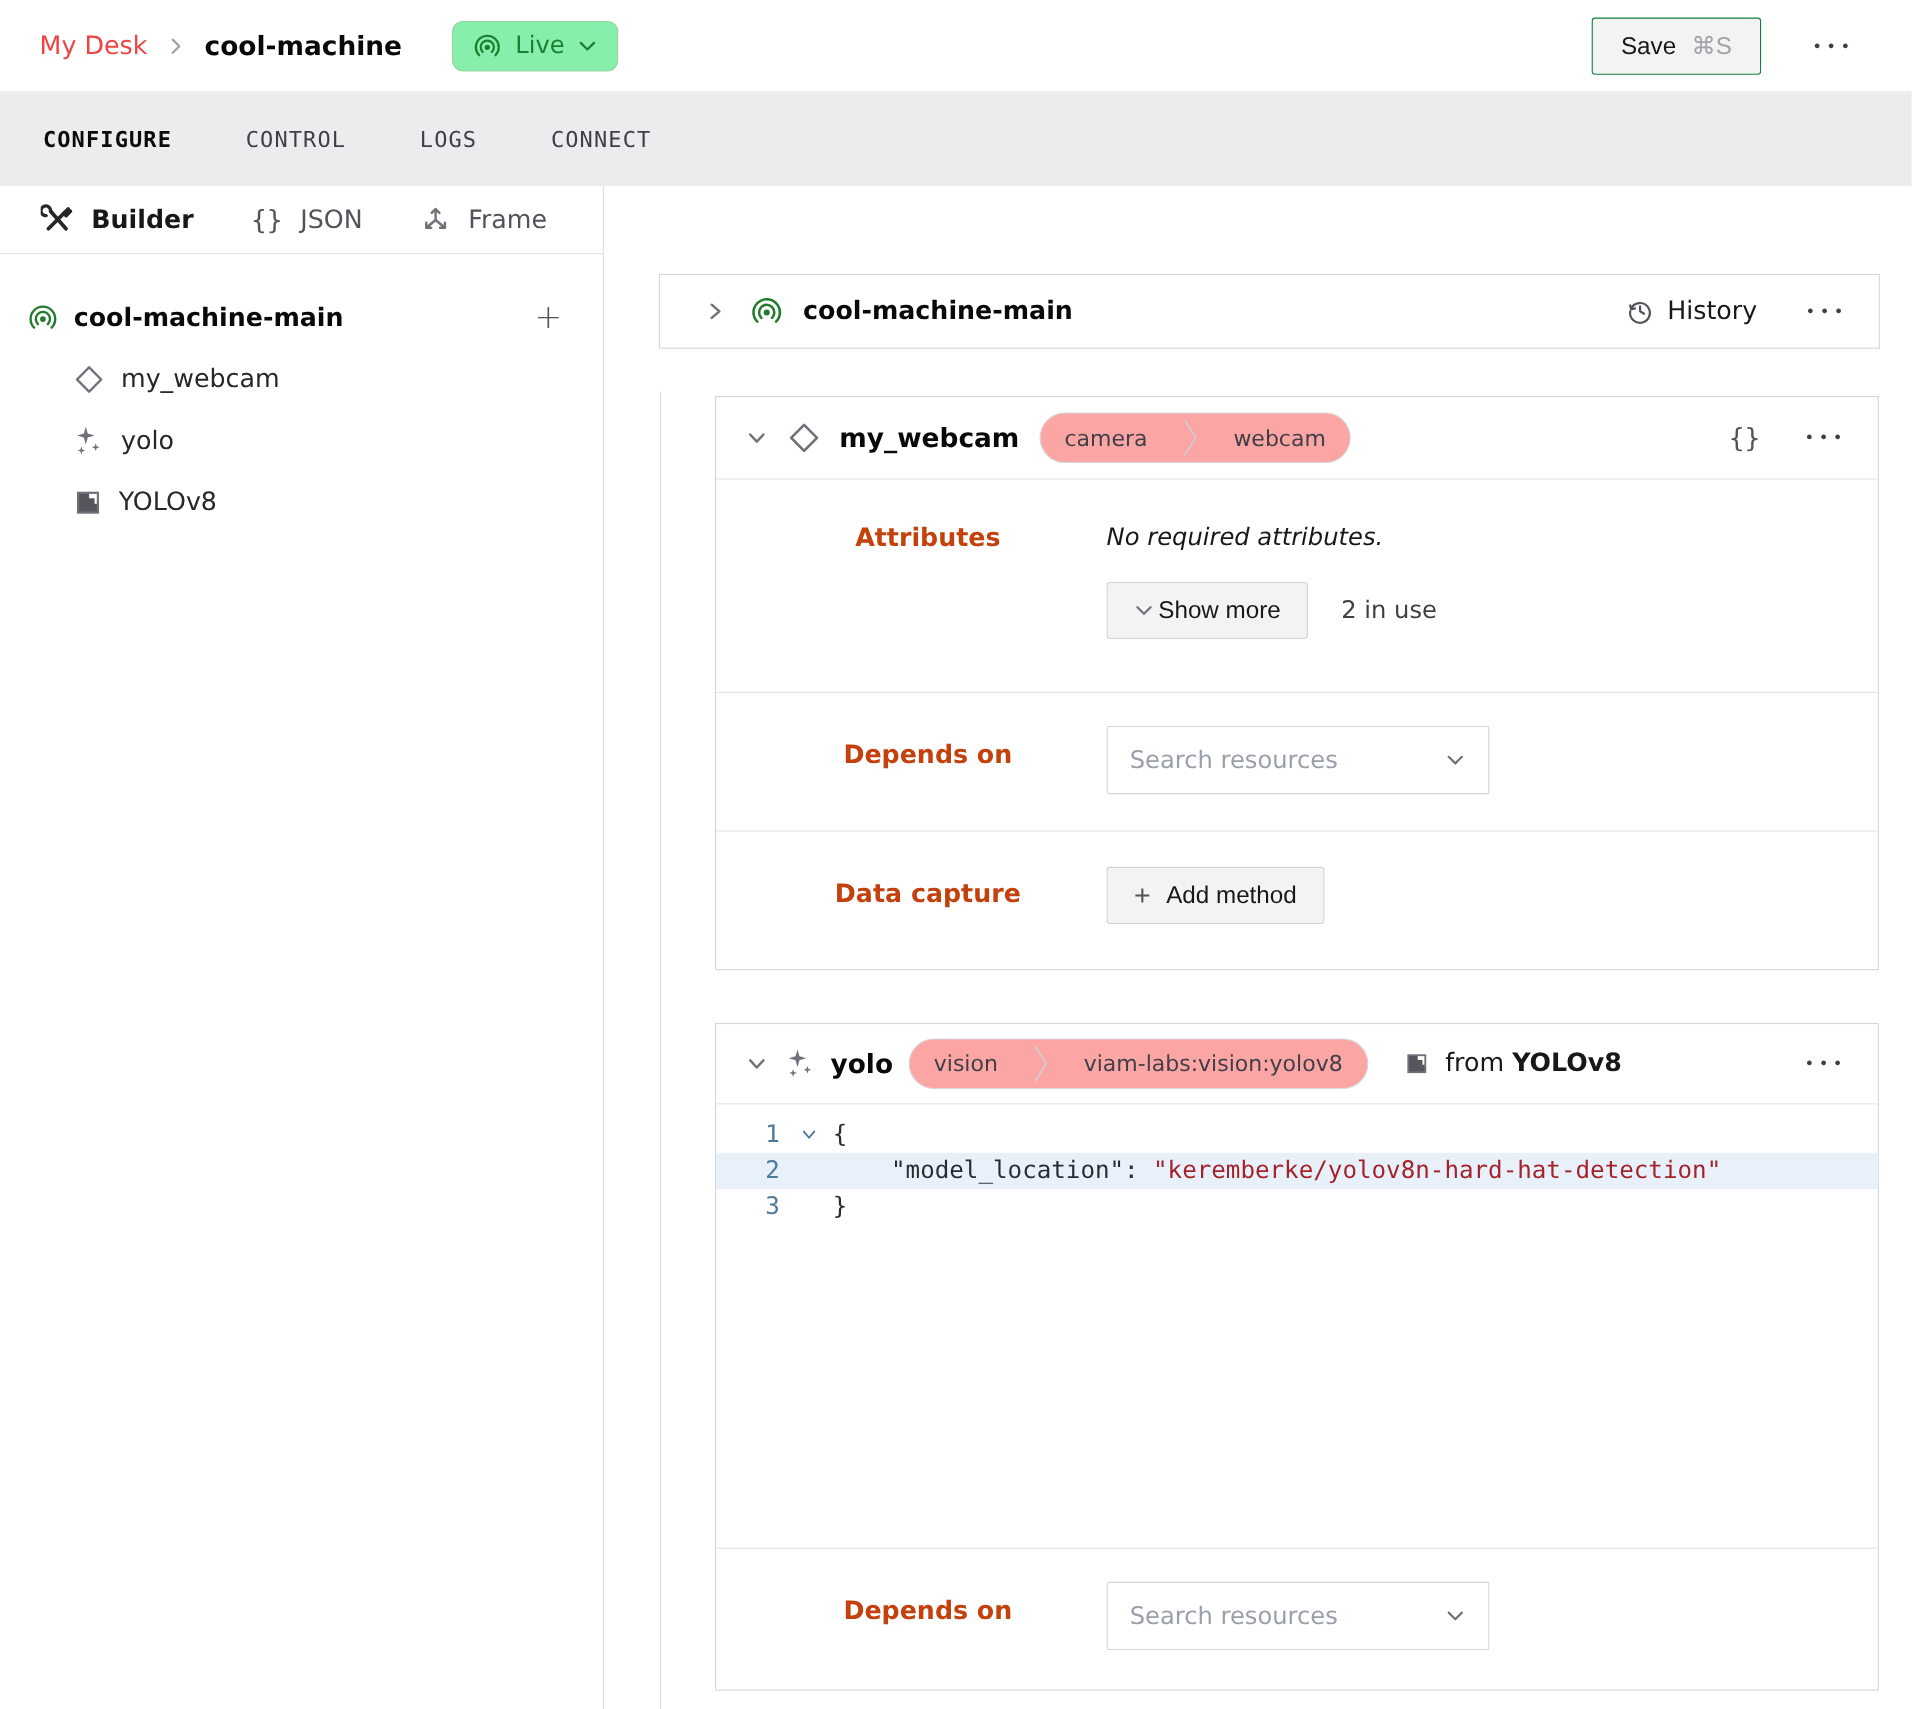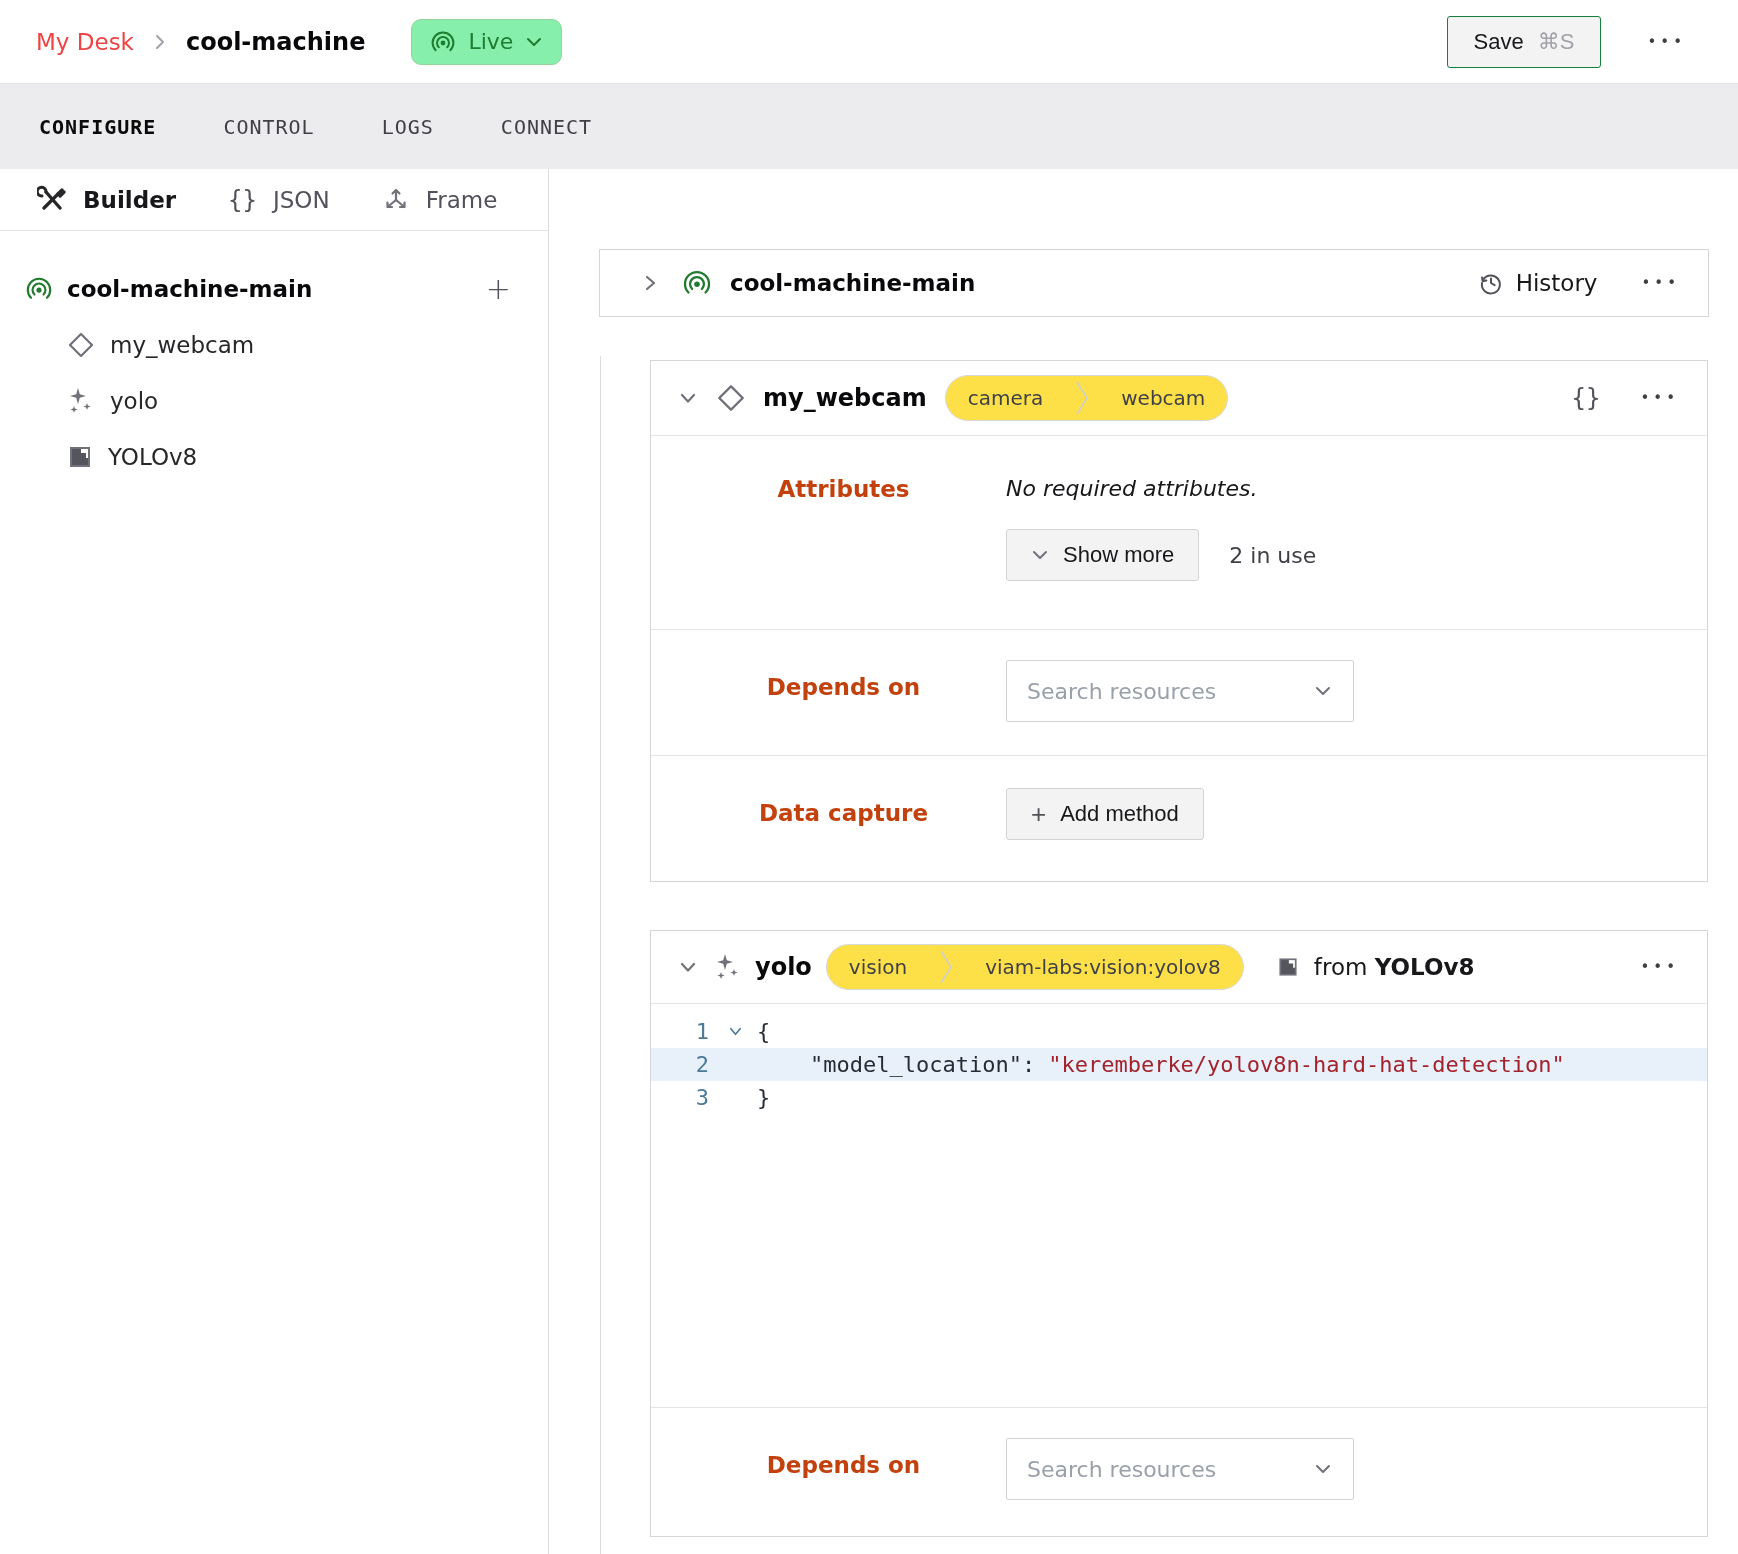--- a/index.html
+++ b/index.html
@@ -63,21 +63,21 @@
   .part-right .dots { margin-left:44px; }
 
   .res-card { left:101px; width:1058px; }
   .webcam-card { top:191px; height:522px; }
   .yolo-card { top:761px; height:607px; }
 
   .res-header { height:75px; display:flex; align-items:center;
                 padding:0 28px 0 26px; border-bottom:1px solid #e4e4e7; }
   .res-title { font-size:24px; font-weight:bold; color:#09090b; }
   .res-header .icon-gap { margin-left:16px; }
-  .pill { display:flex; align-items:center; border:1px solid #d8d8dc; background:#fde047;
+  .pill { display:flex; align-items:center; border:1px solid #d8d8dc; background:#fca5a5;
           border-radius:999px; padding:0 22px; height:46px; margin-left:18px; gap:32px; }
   .pill-seg { font-size:20px; color:#3f3f46; white-space:nowrap; }
   .res-header-right { margin-left:auto; display:flex; align-items:center; }
   .brace-btn { font-family:"DejaVu Sans Mono",monospace; font-size:24px; color:#52525b; cursor:pointer; }
   .res-header-right .dots { margin-left:40px; }
   .from-group { display:flex; align-items:center; gap:14px; margin-right:166px; }
   .from-text { font-size:23px; color:#18181b; }
   .from-text b { font-weight:bold; }
 
   .section { display:flex; padding-left:30px; border-bottom:1px solid #e4e4e7; }
@@ -85,21 +85,21 @@
   .sec-label { width:325px; flex:none; font-size:23px; font-weight:bold; color:#c2410c;text-align:center; }
   .sec-attrs { height:194px; padding-top:40px; }
   .sec-dep   { height:126px; padding-top:30px; }
   .sec-dep .sec-label { padding-top:14px; }
   .sec-data  { height:127px; padding-top:32px; }
   .sec-data .sec-label { padding-top:12px; }
   .attr-empty { font-size:22px; color:#18181b;font-style:italic; }
   .attr-row { display:flex; align-items:center; gap:30px; margin-top:28px; }
   .btn { display:flex; align-items:center; background:#f3f3f4; border:1px solid #d4d4d8;
          border-radius:3px; height:52px; cursor:pointer; }
-  .showmore-btn { padding:0 24px; gap:14px; }
+  .showmore-btn { padding:0 24px; gap:4px; }
   .btn-label { font-size:22px; color:#18181b; }
   .in-use { font-size:22px; color:#3f3f46; }
   .select { width:348px; height:62px; border:1px solid #d4d4d8; border-radius:2px;
             display:flex; align-items:center; padding:0 20px; cursor:pointer; background:#fff; }
   .select-ph { font-size:22px; color:#9aa0aa; flex:1; }
   .addmethod-btn { padding:0 24px; gap:14px; }
   .plus-glyph { font-size:26px; font-weight:300; color:#52525b; line-height:1; }
 
   
   .editor { height:403px; padding-top:11px; font-family:"DejaVu Sans Mono","Liberation Mono",monospace;

